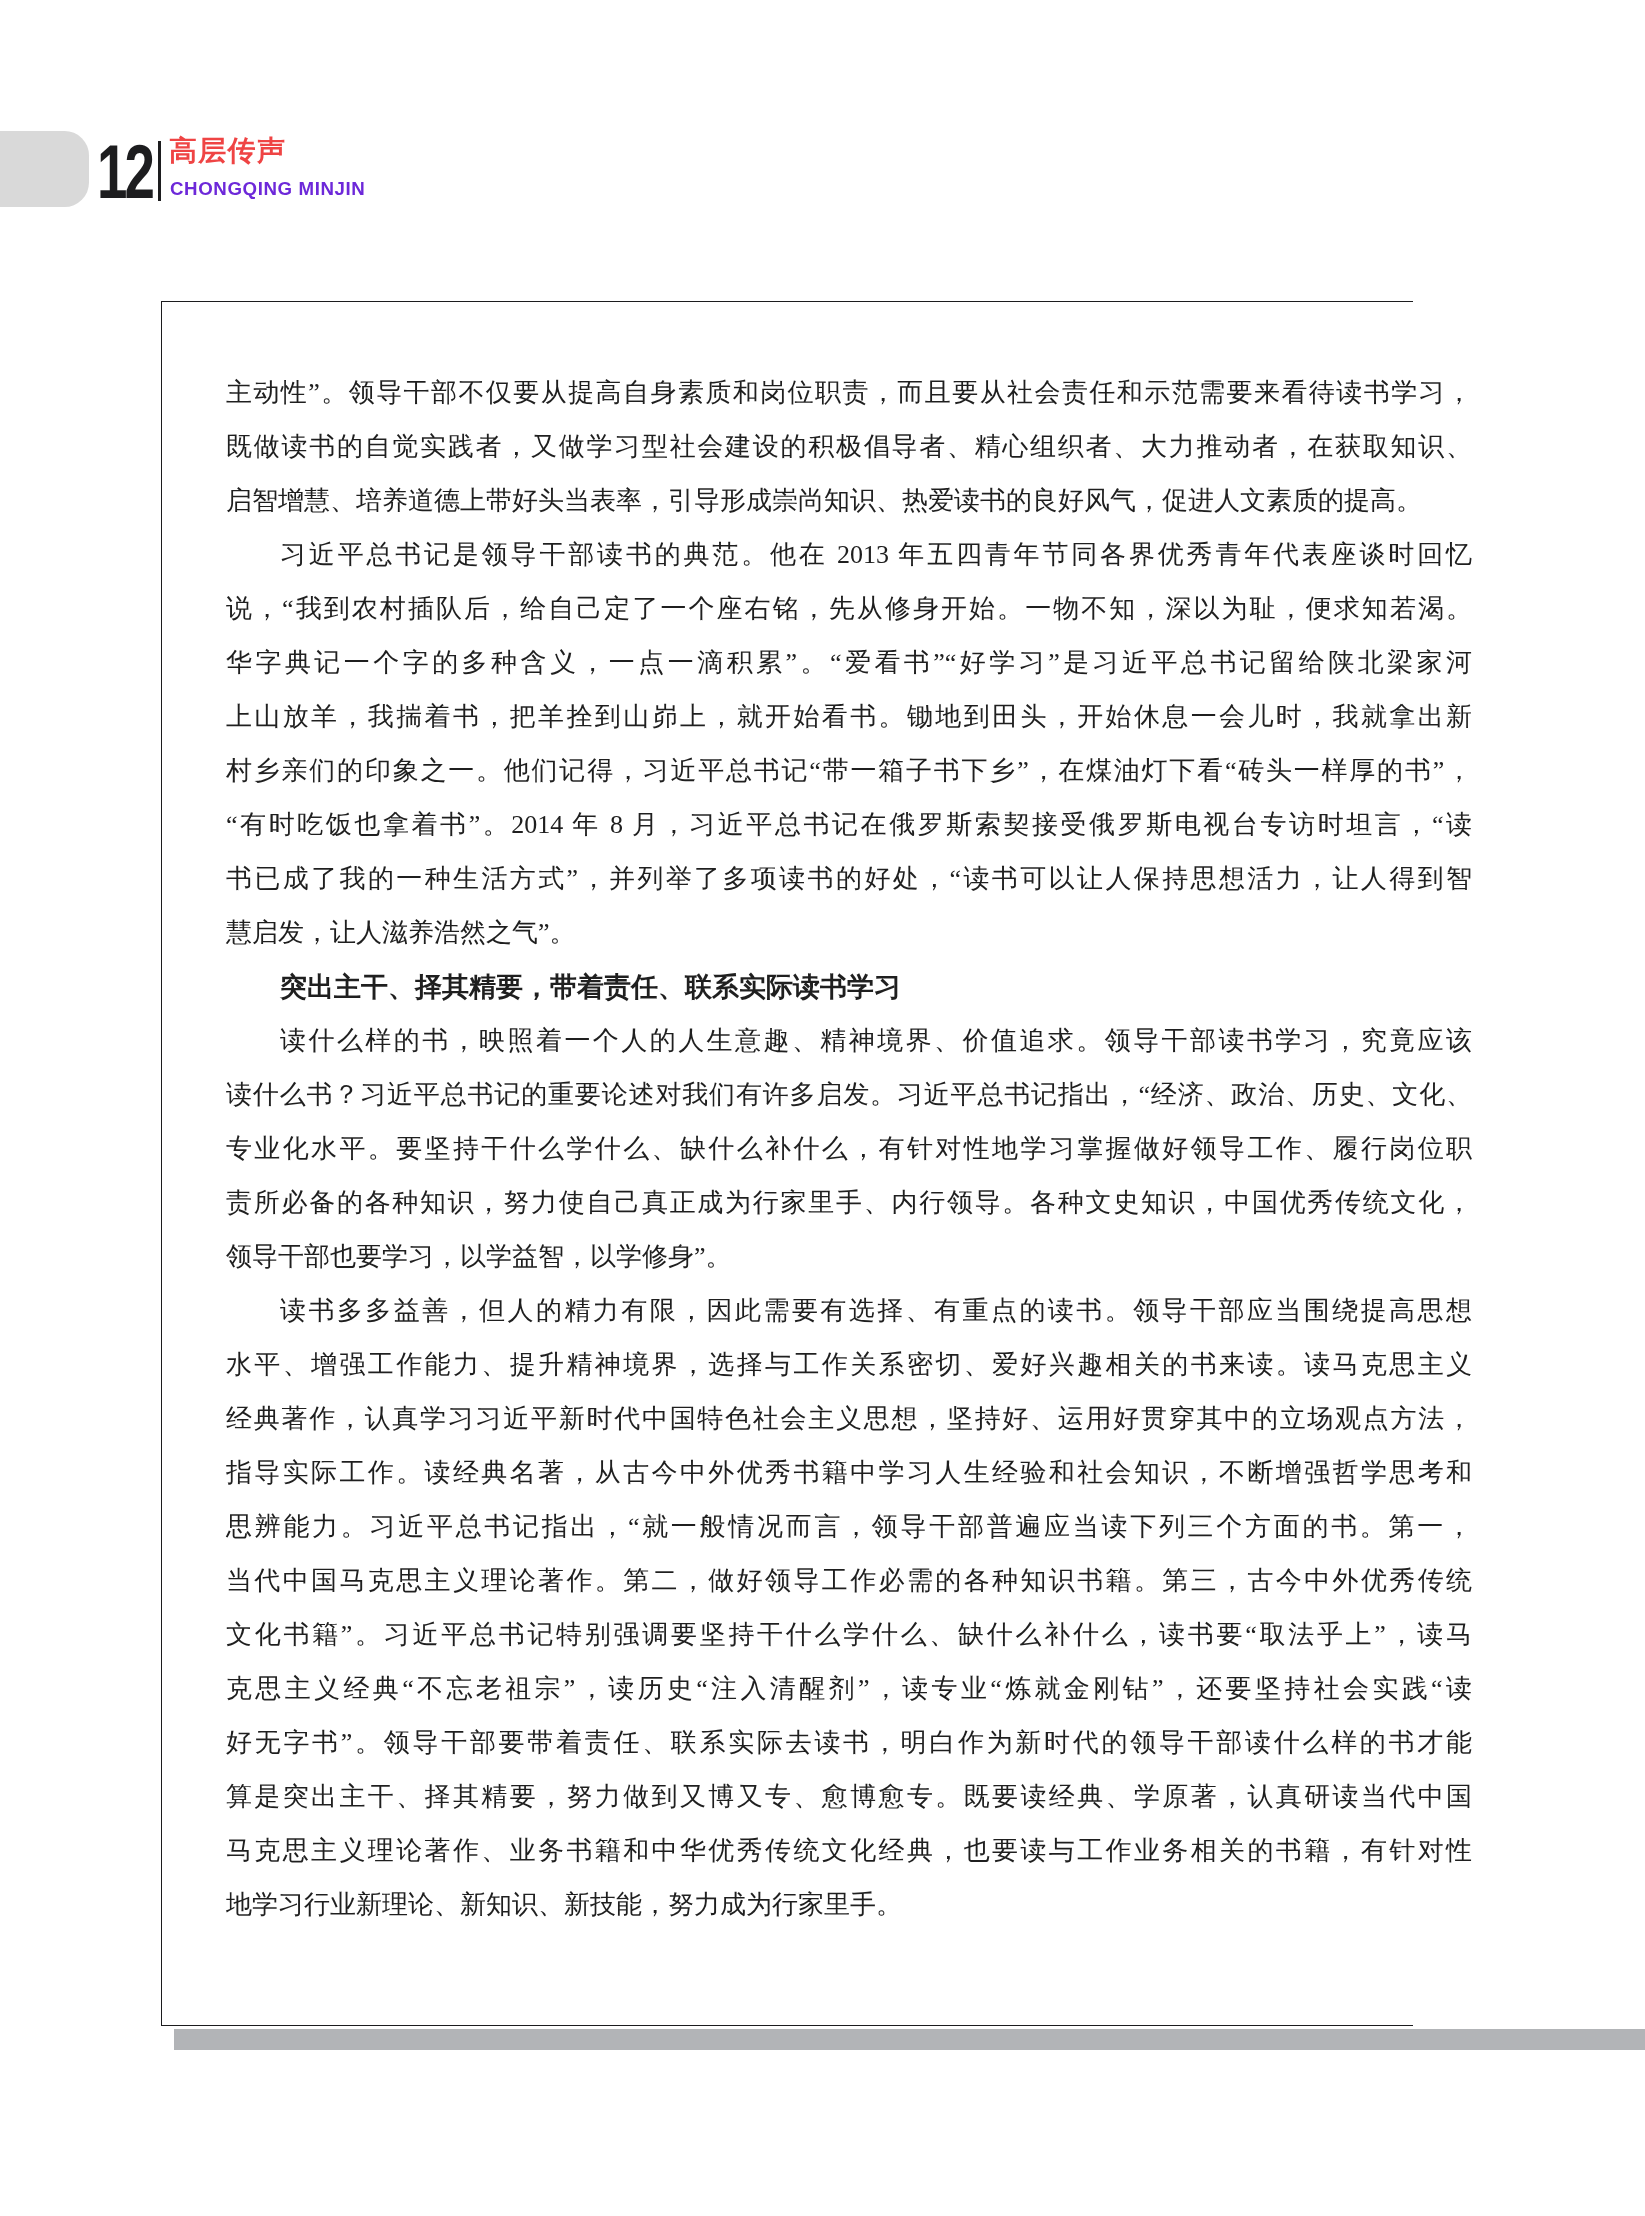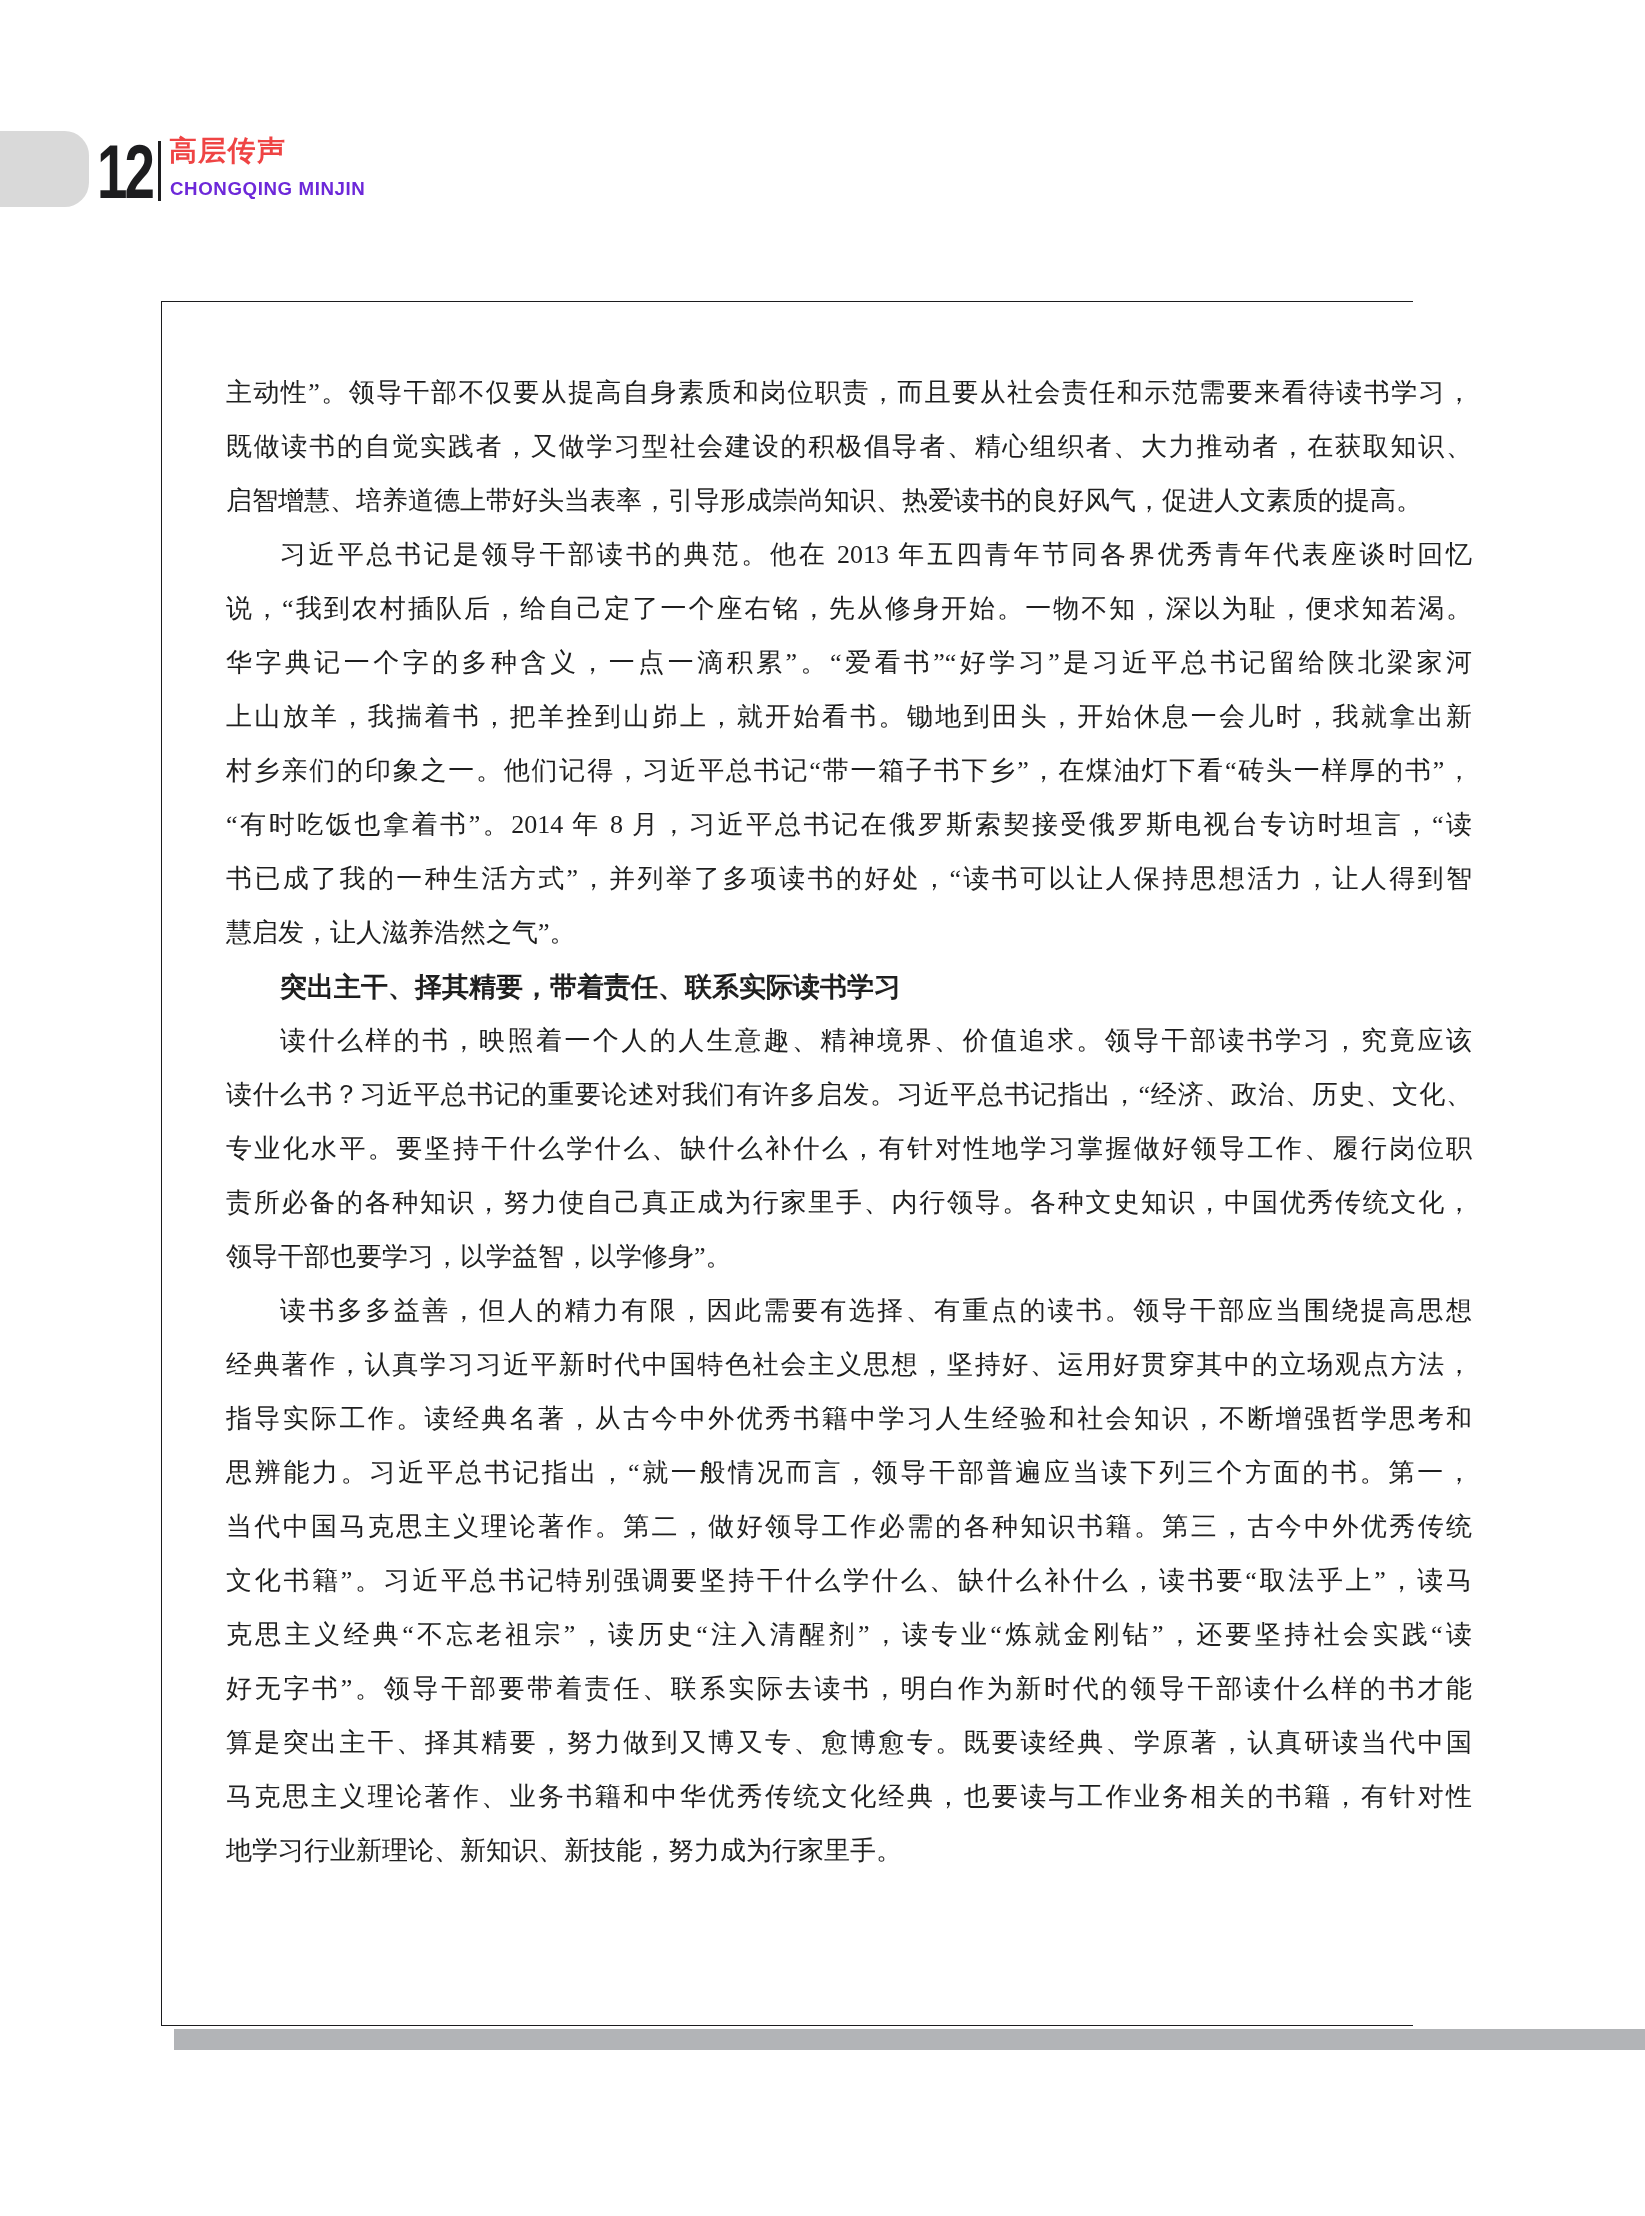--- a/index.html
+++ b/index.html
@@ -94,20 +94,21 @@
         <div class="tline">“有时吃饭也拿着书”。2014 年 8 月，习近平总书记在俄罗斯索契接受俄罗斯电视台专访时坦言，“读</div>
         <div class="tline">书已成了我的一种生活方式”，并列举了多项读书的好处，“读书可以让人保持思想活力，让人得到智</div>
         <div class="tline end">慧启发，让人滋养浩然之气”。</div>
         <div class="tline indent end heading">突出主干、择其精要，带着责任、联系实际读书学习</div>
         <div class="tline indent">读什么样的书，映照着一个人的人生意趣、精神境界、价值追求。领导干部读书学习，究竟应该</div>
         <div class="tline">读什么书？习近平总书记的重要论述对我们有许多启发。习近平总书记指出，“经济、政治、历史、文化、</div>
         <div class="tline">专业化水平。要坚持干什么学什么、缺什么补什么，有针对性地学习掌握做好领导工作、履行岗位职</div>
         <div class="tline">责所必备的各种知识，努力使自己真正成为行家里手、内行领导。各种文史知识，中国优秀传统文化，</div>
         <div class="tline end">领导干部也要学习，以学益智，以学修身”。</div>
         <div class="tline indent">读书多多益善，但人的精力有限，因此需要有选择、有重点的读书。领导干部应当围绕提高思想</div>
+        <div class="tline">水平、增强工作能力、提升精神境界，选择与工作关系密切、爱好兴趣相关的书来读。读马克思主义</div>
         <div class="tline">经典著作，认真学习习近平新时代中国特色社会主义思想，坚持好、运用好贯穿其中的立场观点方法，</div>
         <div class="tline">指导实际工作。读经典名著，从古今中外优秀书籍中学习人生经验和社会知识，不断增强哲学思考和</div>
         <div class="tline">思辨能力。习近平总书记指出，“就一般情况而言，领导干部普遍应当读下列三个方面的书。第一，</div>
         <div class="tline">当代中国马克思主义理论著作。第二，做好领导工作必需的各种知识书籍。第三，古今中外优秀传统</div>
         <div class="tline">文化书籍”。习近平总书记特别强调要坚持干什么学什么、缺什么补什么，读书要“取法乎上”，读马</div>
         <div class="tline">克思主义经典“不忘老祖宗”，读历史“注入清醒剂”，读专业“炼就金刚钻”，还要坚持社会实践“读</div>
         <div class="tline">好无字书”。领导干部要带着责任、联系实际去读书，明白作为新时代的领导干部读什么样的书才能</div>
         <div class="tline">算是突出主干、择其精要，努力做到又博又专、愈博愈专。既要读经典、学原著，认真研读当代中国</div>
         <div class="tline">马克思主义理论著作、业务书籍和中华优秀传统文化经典，也要读与工作业务相关的书籍，有针对性</div>
         <div class="tline end">地学习行业新理论、新知识、新技能，努力成为行家里手。</div>

